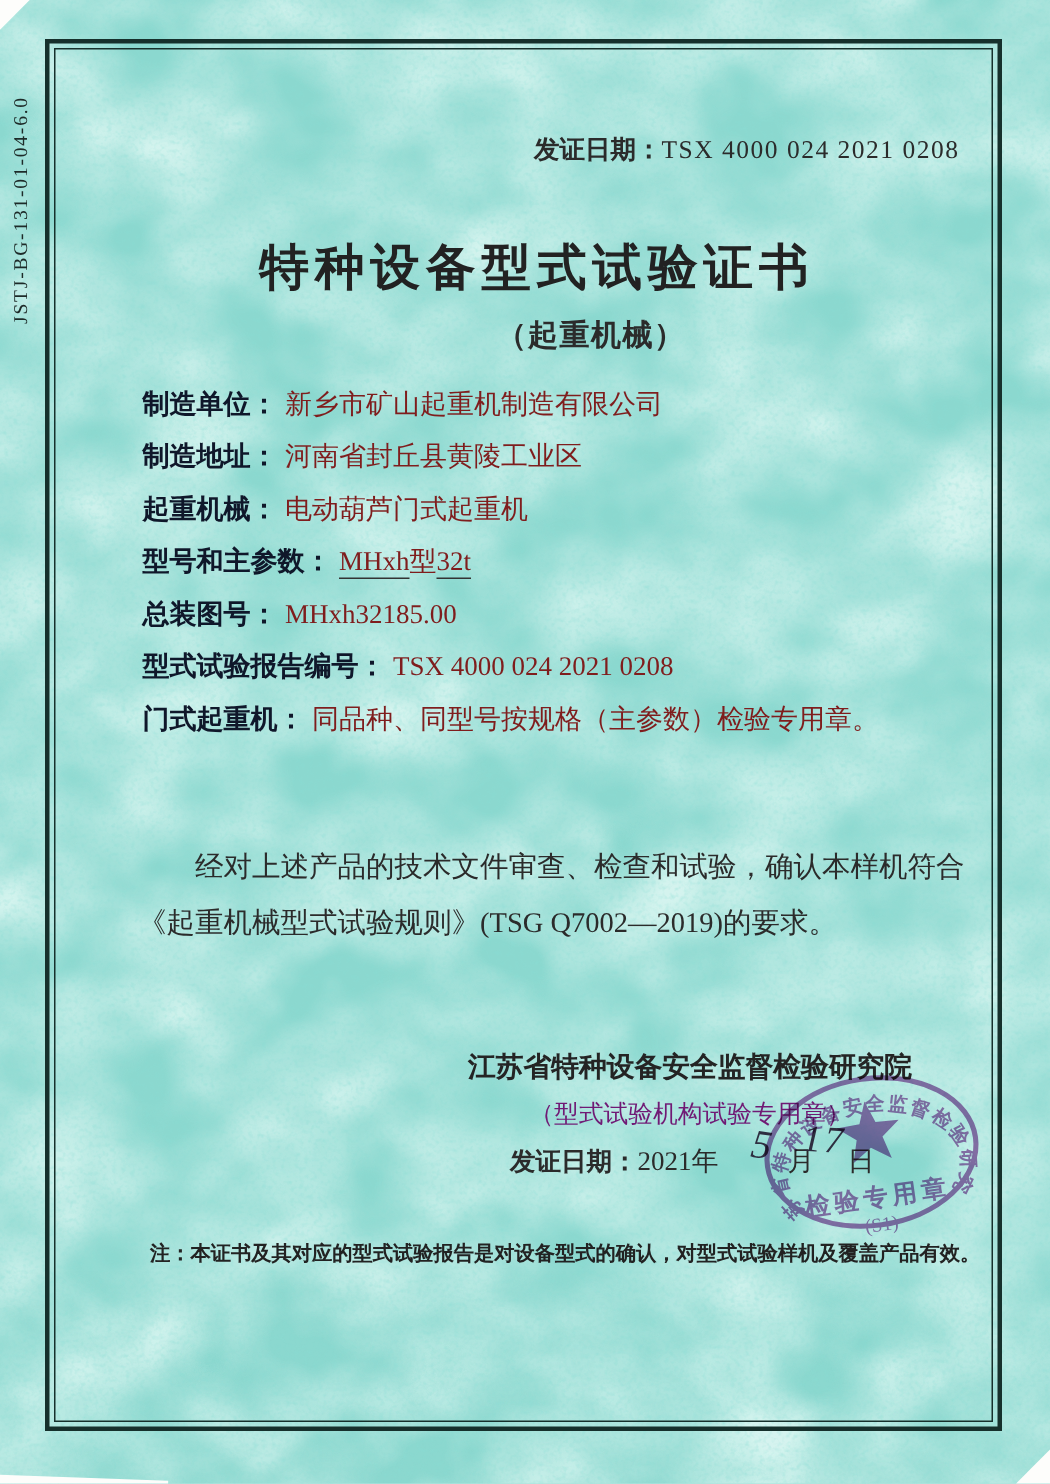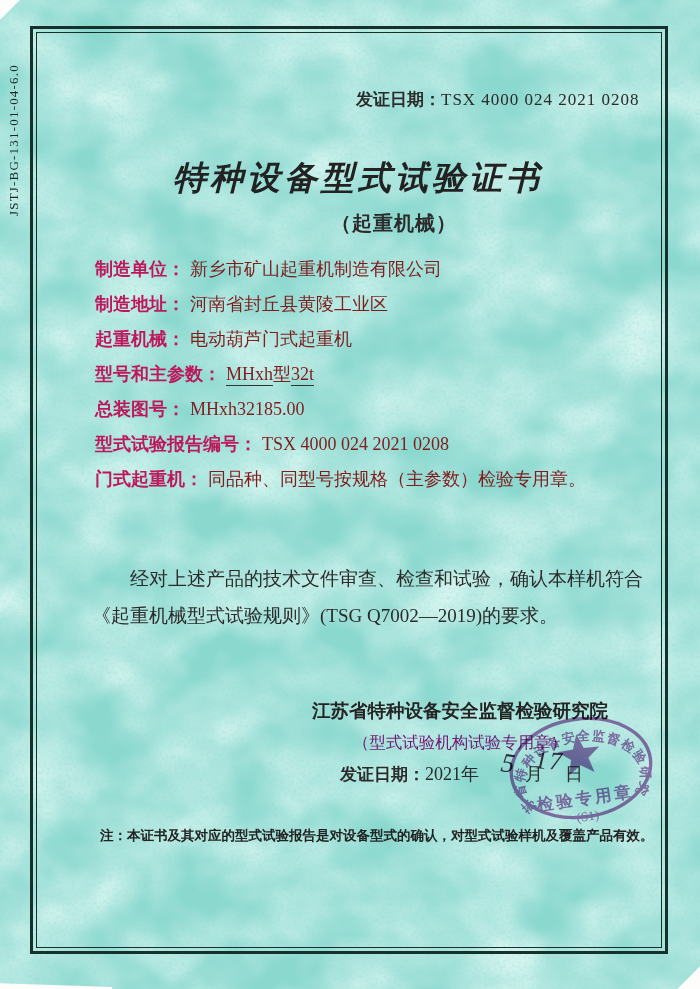--- a/index.html
+++ b/index.html
@@ -26,27 +26,27 @@
 
   .vcode{position:absolute;top:216px;left:6px;transform-origin:0 0;transform:rotate(-90deg);
     font-family:"Liberation Serif", serif;font-size:13px;letter-spacing:1.2px;color:#1d2a28;
     white-space:nowrap;z-index:2;}
 
   .certno{position:absolute;left:356px;top:88px;font-size:17px;white-space:nowrap;}
   .certno .lab{font-weight:700;}
   .certno .val{letter-spacing:1px;}
 
   .title{position:absolute;left:30px;top:156px;width:656px;text-align:center;
-    font-size:33px;font-weight:700;letter-spacing:4px;color:#222;font-style:italic;}
+    font-size:33px;font-weight:700;letter-spacing:4px;color:#222;}
   .subtitle{position:absolute;left:30px;top:210px;width:632px;text-align:center;
     font-size:20px;font-weight:600;letter-spacing:1px;padding-left:48px;}
 
   .fields{position:absolute;left:95px;top:252px;width:545px;}
   .frow{height:35px;line-height:35px;font-size:18px;white-space:nowrap;}
-  .flabel{font-family:"Liberation Sans", sans-serif;font-weight:700;color:#be185d;}
+  .flabel{font-family:"Liberation Sans", sans-serif;font-weight:700;color:#0f172a;}
   .fvalue{font-family:"Liberation Serif", serif;margin-left:5px;color:#7f1d1d;}
   .uline{border-bottom:1.2px solid #333;padding-bottom:1px;}
 
   .statement{position:absolute;left:92px;top:560px;width:556px;
     font-size:19px;line-height:37px;text-indent:2em;color:#2b2b2b;}
 
   .issuer-name{position:absolute;left:270px;top:698px;width:380px;text-align:center;
     font-family:"Liberation Sans", sans-serif;font-weight:700;font-size:18.5px;color:#242424;white-space:nowrap;}
   .issuer-note{position:absolute;left:270px;top:732px;width:380px;text-align:center;
     font-family:"Liberation Sans", sans-serif;font-weight:500;font-size:16.5px;color:#701a75;white-space:nowrap;}

